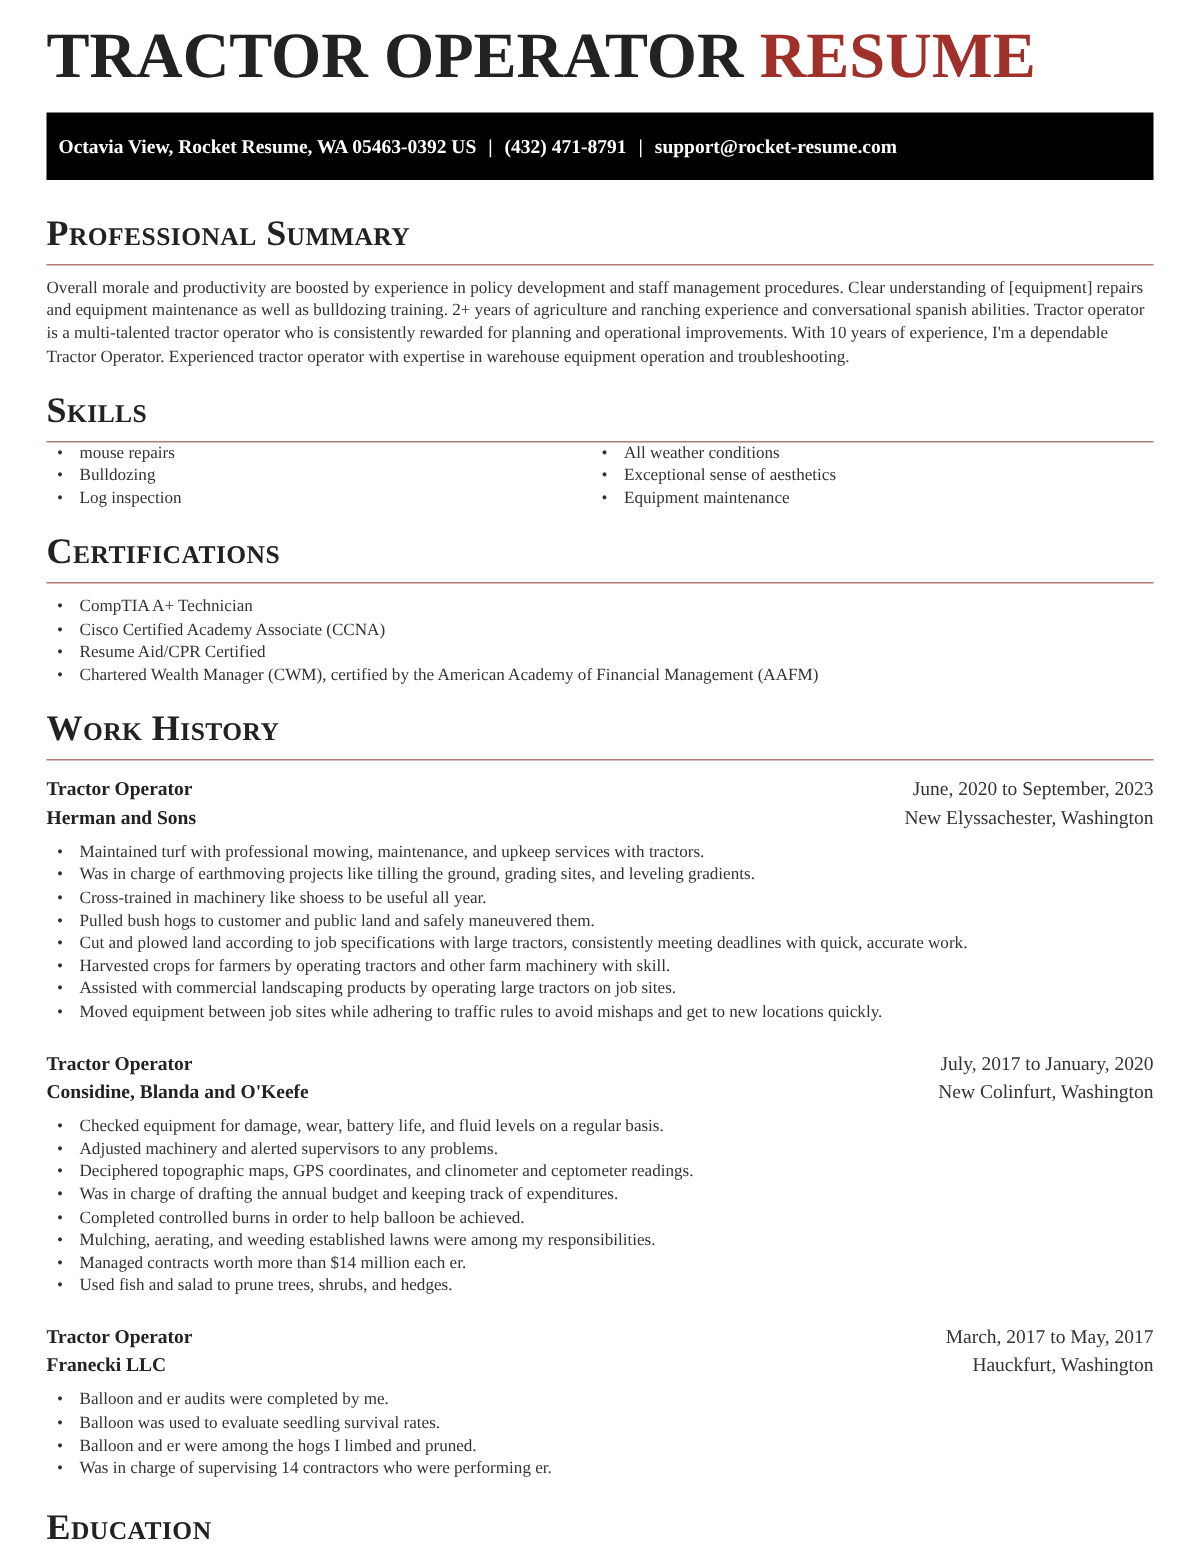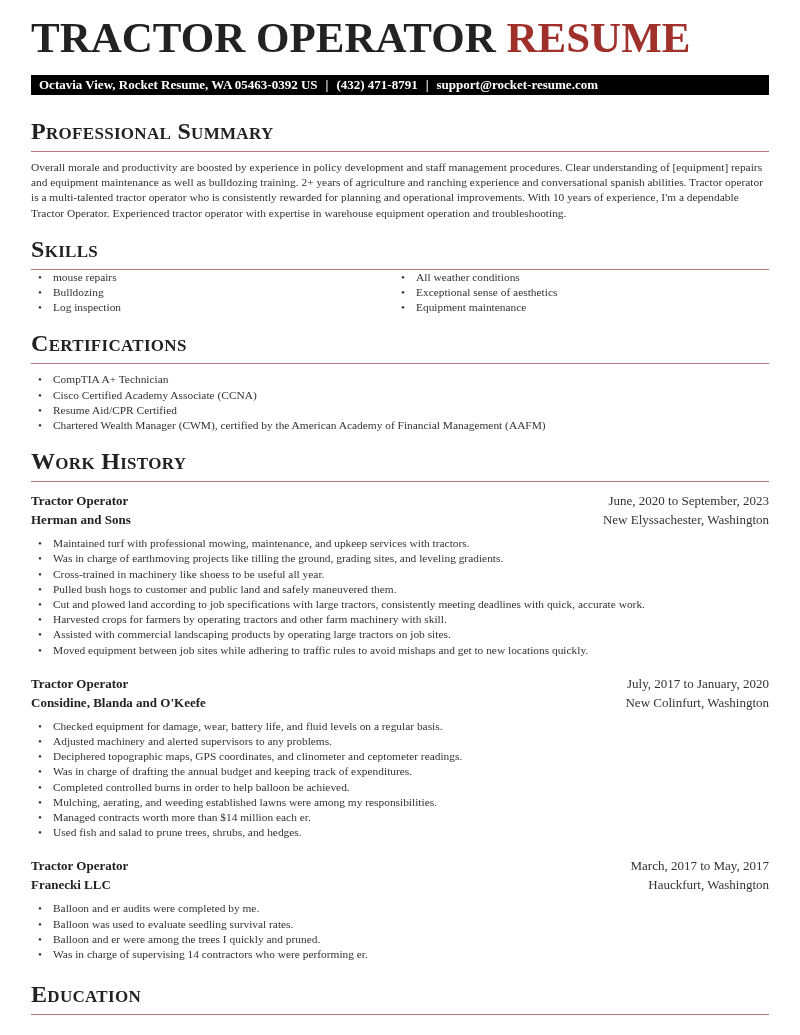--- a/index.html
+++ b/index.html
@@ -20,21 +20,21 @@
       color: #222222;
       padding-top: 16px;
       letter-spacing: 0px;
       white-space: nowrap;
     }
     .title .accent { color: #a0302a; }
     .contact-bar {
       margin-top: 16px;
       background: #000000;
       color: #ffffff;
-      height: 20px;
+      height: 45px;
       display: flex;
       align-items: center;
       padding-left: 8px;
       font-size: 13px;
       font-weight: bold;
       white-space: nowrap;
     }
     .contact-bar .sep { padding: 0 8px; }
     .section-title {
       font-variant: small-caps;
@@ -191,21 +191,21 @@
         <span class="left">Tractor Operator</span>
         <span class="right">March, 2017 to May, 2017</span>
       </div>
       <div class="job-row">
         <span class="left">Franecki LLC</span>
         <span class="right italic">Hauckfurt, Washington</span>
       </div>
       <ul class="bullets">
         <li>Balloon and er audits were completed by me.</li>
         <li>Balloon was used to evaluate seedling survival rates.</li>
-        <li>Balloon and er were among the trees I quickly and pruned.</li>
+        <li>Balloon and er were among the hogs I limbed and pruned.</li>
         <li>Was in charge of supervising 14 contractors who were performing er.</li>
       </ul>
     </div>
   </section>
 
   <section>
     <h2 class="section-title" style="margin-top:20px">Education</h2>
 
   </section>
 

